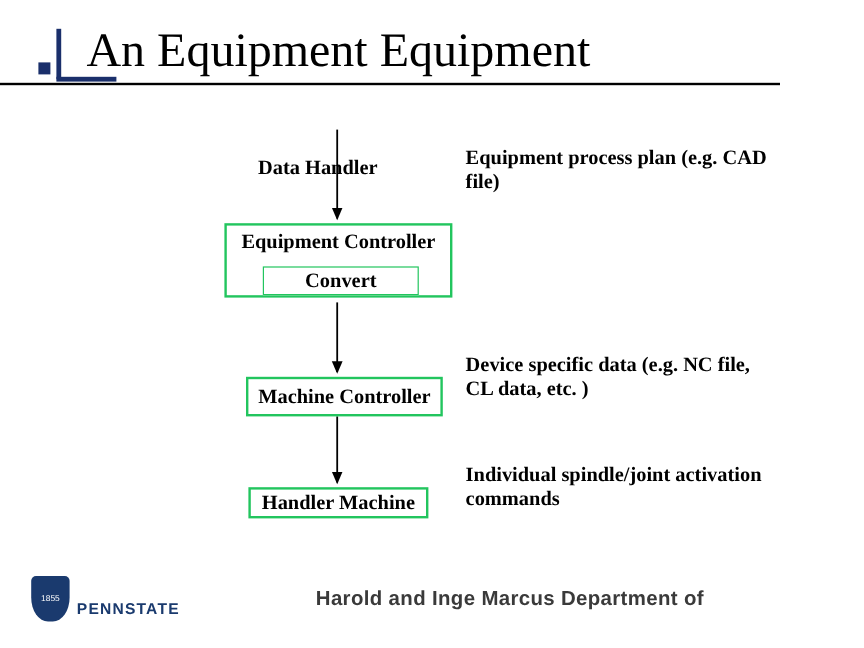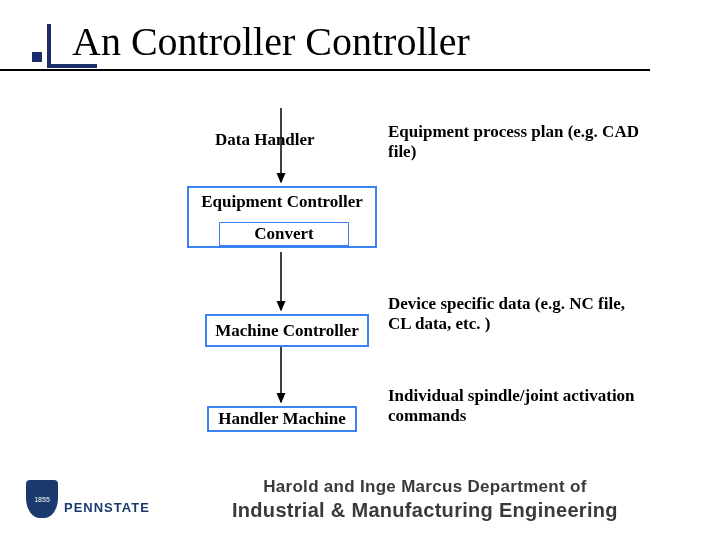--- a/index.html
+++ b/index.html
@@ -44,21 +44,21 @@
     width: 10px; height: 10px;
     background: #1a2f6b;
   }
   .stage {
     position: absolute;
     left: 0; top: 80px;
     width: 720px; height: 380px;
   }
   .box, .inner-box {
     position: absolute;
-    border: 2px solid #3b82f6;
+    border: 2px solid #22c55e;
     background: #fff;
     display: flex;
     align-items: center;
     justify-content: center;
     font-size: 17px;
     font-weight: bold;
     text-align: center;
   }
   .inner-box { border-width: 1.5px; }
   .label {
@@ -105,21 +105,21 @@
   .dept-line1 { font-weight: bold; font-size: 17px; letter-spacing: 0.3px; }
   .dept-line2 { font-weight: bold; font-size: 20px; letter-spacing: 0.3px; margin-top: 2px; }
 </style>
 </head>
 <body>
 
 <div class="title-wrap">
   <span class="title-tick"></span>
   <span class="title-accent-v"></span>
   <span class="title-accent-h"></span>
-  <h1 class="title">An Controller Controller</h1>
+  <h1 class="title">An Equipment Equipment</h1>
   <div class="title-underline"></div>
 </div>
 
 <div class="stage">
 
   <svg width="720" height="380" style="position:absolute;left:0;top:0">
     <defs>
       <marker id="ah" markerWidth="8" markerHeight="8" refX="6" refY="3" orient="auto">
         <path d="M0,0 L7,3 L0,6 Z" fill="#000"></path>
       </marker>
@@ -156,15 +156,14 @@
 
 <div class="footer">
   <div class="psu-logo">
     <div class="psu-shield">
       <span>1855</span>
     </div>
     <div class="psu-word">PENNSTATE</div>
   </div>
   <div class="dept">
     <div class="dept-line1">Harold and Inge Marcus Department of</div>
-    <div class="dept-line2">Industrial &amp; Manufacturing Engineering</div>
   </div>
 </div>
 
 </body></html>

